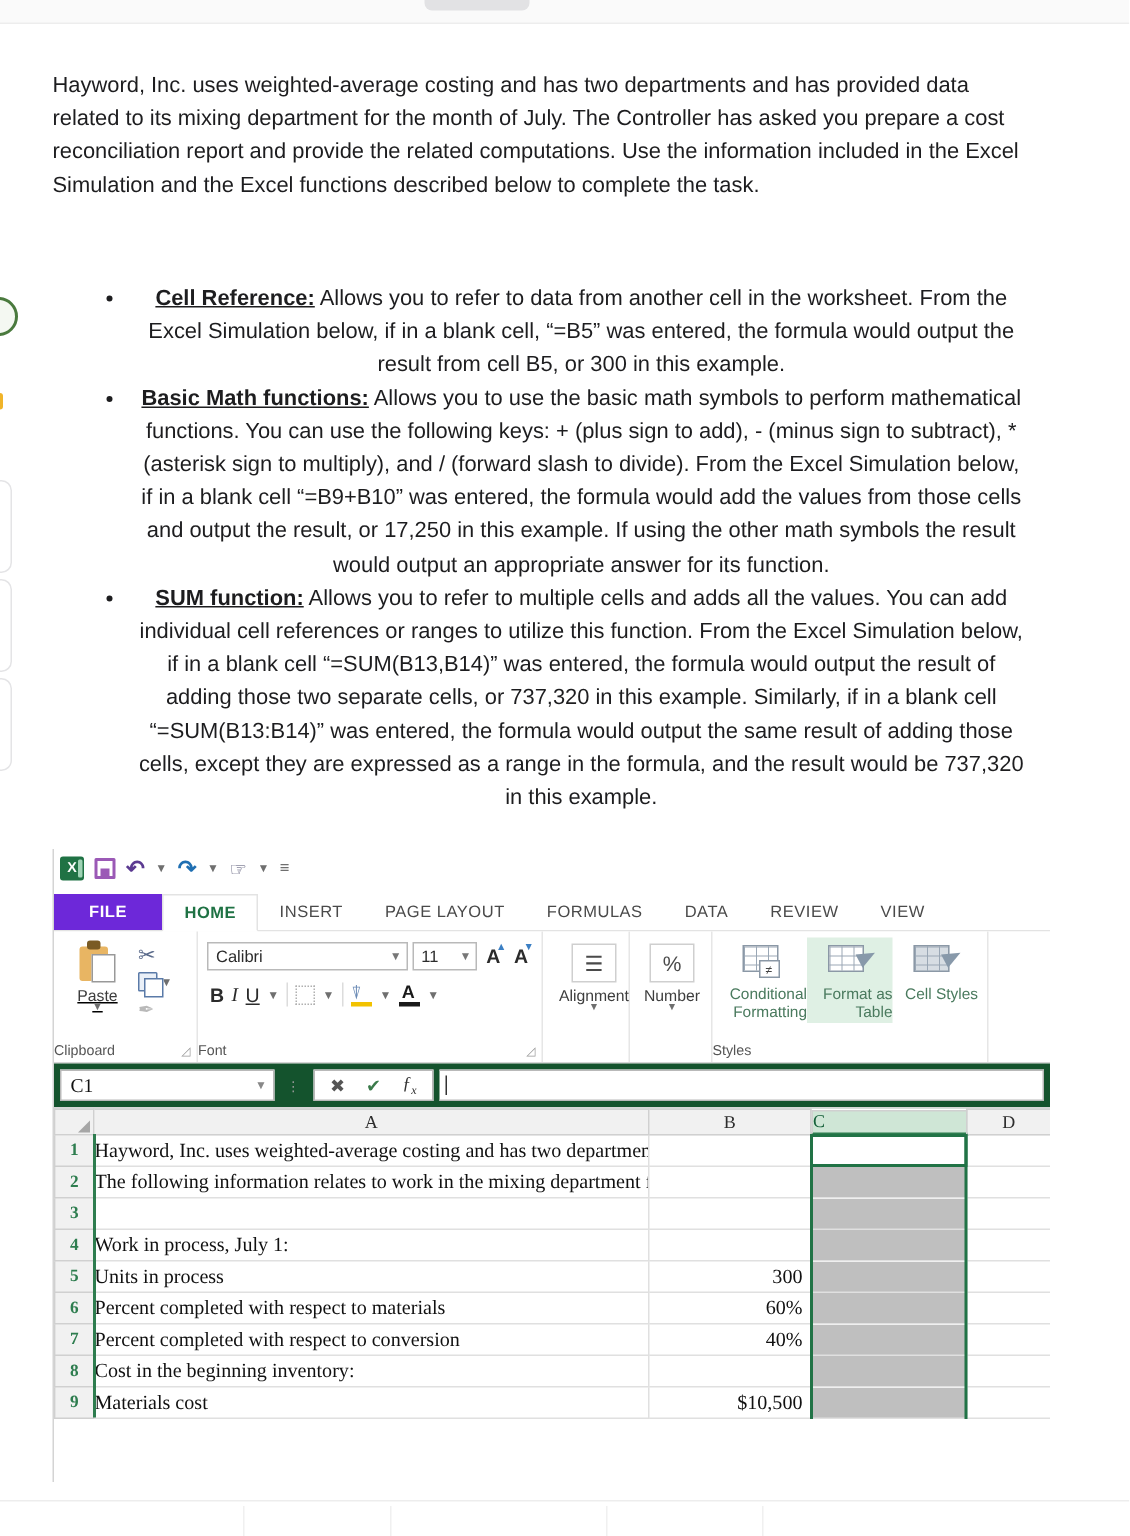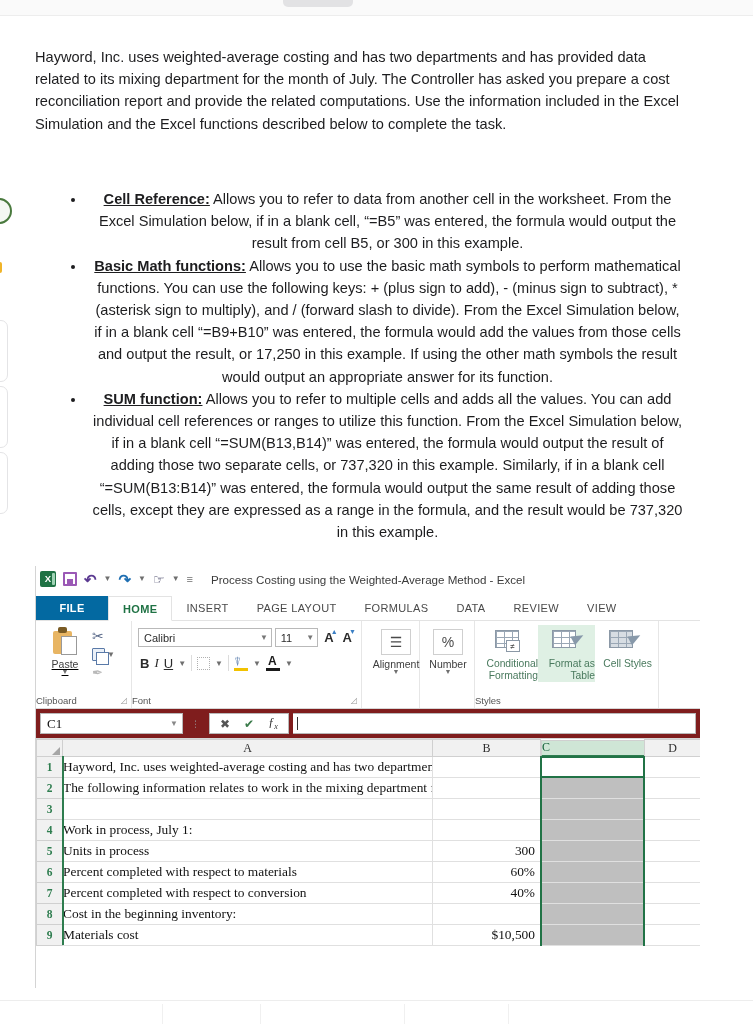--- a/index.html
+++ b/index.html
@@ -158,21 +158,21 @@
   }
   .tab {
     font-size: 11px;
     color: #4a4a4a;
     letter-spacing: .35px;
     display: flex; align-items: center; justify-content: center;
     padding: 0 14px;
     font-family: "Liberation Sans", sans-serif;
   }
   .tab.file {
-    background: #0369a1; color: #ffffff; font-weight: 600;
+    background: #6d28d9; color: #ffffff; font-weight: 600;
     width: 72px; padding: 0;
   }
   .tab.active {
     color: #1f7244; font-weight: 600;
     border: 1px solid #e3e3e3; border-bottom: 1px solid #ffffff;
     background: #ffffff; margin-bottom: -1px;
   }
 
   
   .xl-ribbon {
@@ -302,21 +302,21 @@
   }
   .cells-ic::before {
     content:""; position:absolute; left:2px; top:4px; right:2px; height:10px;
     background:#5b8ec4;
   }
 
   
   .xl-formula {
     position: relative;
     height: 30px;
-    background: #7f1d1d;
+    background: #14532d;
     display: flex; align-items: center;
     padding: 0 4px;
     border-bottom: 1px solid #d6d6d6;
     gap: 4px;
   }
   .namebox {
     width: 143px; height: 21px;
     border: 1px solid #b9b9b9; background:#fff;
     display:flex; align-items:center; justify-content: space-between;
     padding: 0 4px 0 6px;
@@ -455,21 +455,20 @@
         <span class="ic ic-excel">X</span>
         <span class="ic ic-save"></span>
         <span class="ic arrow-g">↶</span>
         <span class="ic caret-sm">▼</span>
         <span class="ic arrow-b">↷</span>
         <span class="ic caret-sm">▼</span>
         <span class="ic ic-touch">☞</span>
         <span class="ic caret-sm">▼</span>
         <span class="ic ic-more">≡</span>
       </div>
-      <div class="xl-title-text">Process Costing using the Weighted-Average Method - Excel</div>
     </div>
 
     <div class="xl-tabs">
       <div class="tab file">FILE</div>
       <div class="tab active">HOME</div>
       <div class="tab">INSERT</div>
       <div class="tab">PAGE LAYOUT</div>
       <div class="tab">FORMULAS</div>
       <div class="tab">DATA</div>
       <div class="tab">REVIEW</div>

